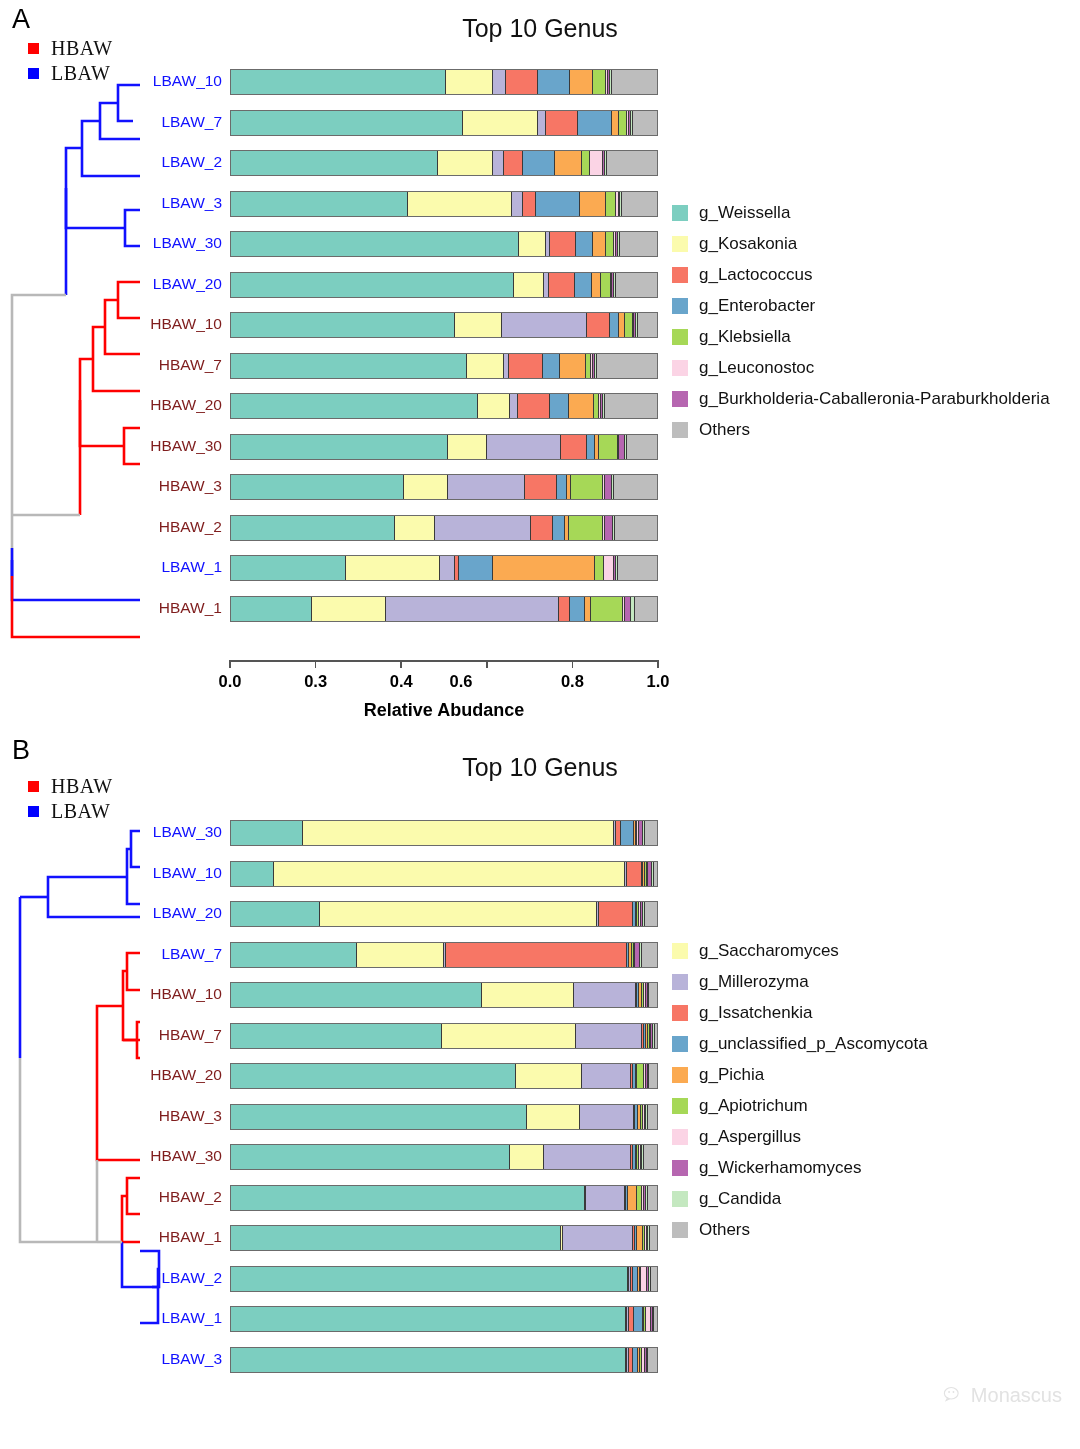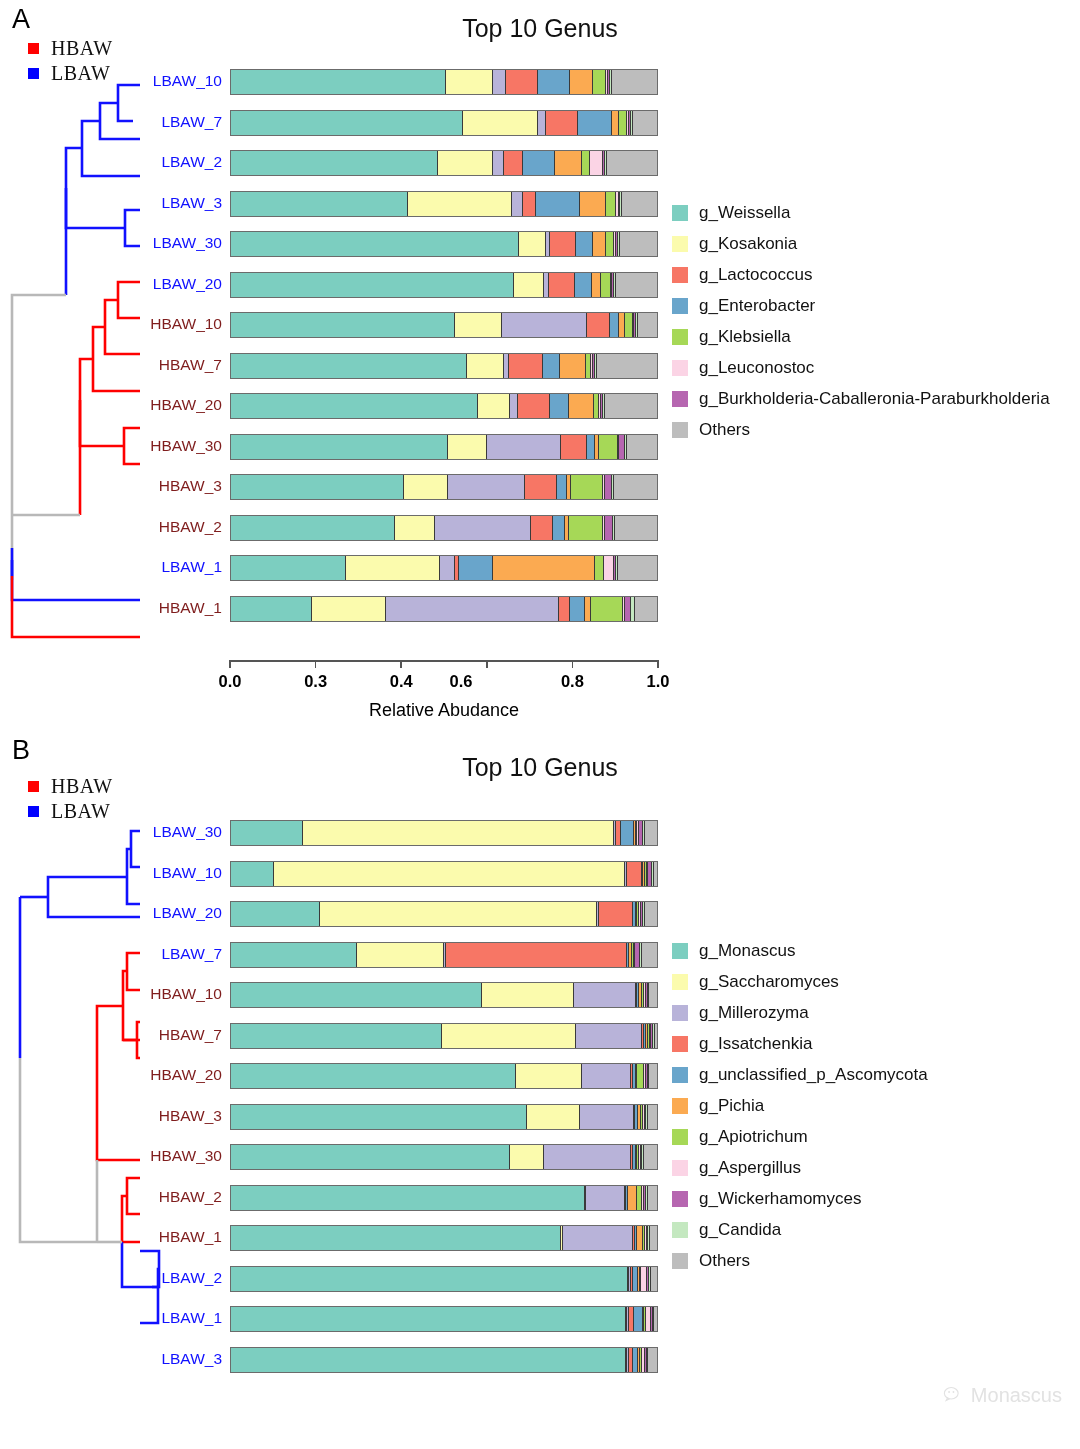--- a/index.html
+++ b/index.html
@@ -36,21 +36,21 @@
           display:flex;overflow:hidden;background:#fff;}
   .seg{height:100%;box-sizing:border-box;border-right:1px solid #3a3a3a;}
   .seg:last-child{border-right:none;}
 
   
   .axis{position:absolute;}
   .axisline{position:absolute;background:#555;height:1.6px;}
   .tick{position:absolute;background:#555;width:1.6px;height:8px;}
   .ticklab{position:absolute;font-size:16.5px;font-weight:bold;
            font-family:"Liberation Sans",sans-serif;transform:translateX(-50%);}
-  .axistitle{position:absolute;font-size:18px;font-weight:normal;
+  .axistitle{position:absolute;font-size:18px;font-weight:bold;
              font-family:"Liberation Sans",sans-serif;text-align:center;width:440px;}
 
   
   .taxa-legend{position:absolute;}
   .taxa-row{display:flex;align-items:center;height:31px;}
   .taxa-sw{width:16px;height:16px;display:inline-block;margin-right:11px;flex:0 0 auto;}
   .taxa-lbl{font-size:17px;font-family:"Liberation Sans",sans-serif;color:#111;white-space:nowrap;}
 
   
   .watermark{position:absolute;right:18px;bottom:42px;display:flex;align-items:center;
@@ -427,24 +427,20 @@
     </div>
 
   <div class="axis" style="top:1377px;">
 
     <div id="B-ticks"></div>
 
   </div>
 
   <div class="taxa-legend" style="left:672px;top:210px;">
       <div class="taxa-row">
-        <span class="taxa-sw" style="background: rgb(124, 206, 192);"></span>
-        <span class="taxa-lbl">g_Monascus</span>
-      </div>
-      <div class="taxa-row">
         <span class="taxa-sw" style="background: rgb(251, 251, 173);"></span>
         <span class="taxa-lbl">g_Saccharomyces</span>
       </div>
       <div class="taxa-row">
         <span class="taxa-sw" style="background: rgb(184, 179, 217);"></span>
         <span class="taxa-lbl">g_Millerozyma</span>
       </div>
       <div class="taxa-row">
         <span class="taxa-sw" style="background: rgb(247, 118, 101);"></span>
         <span class="taxa-lbl">g_Issatchenkia</span>

